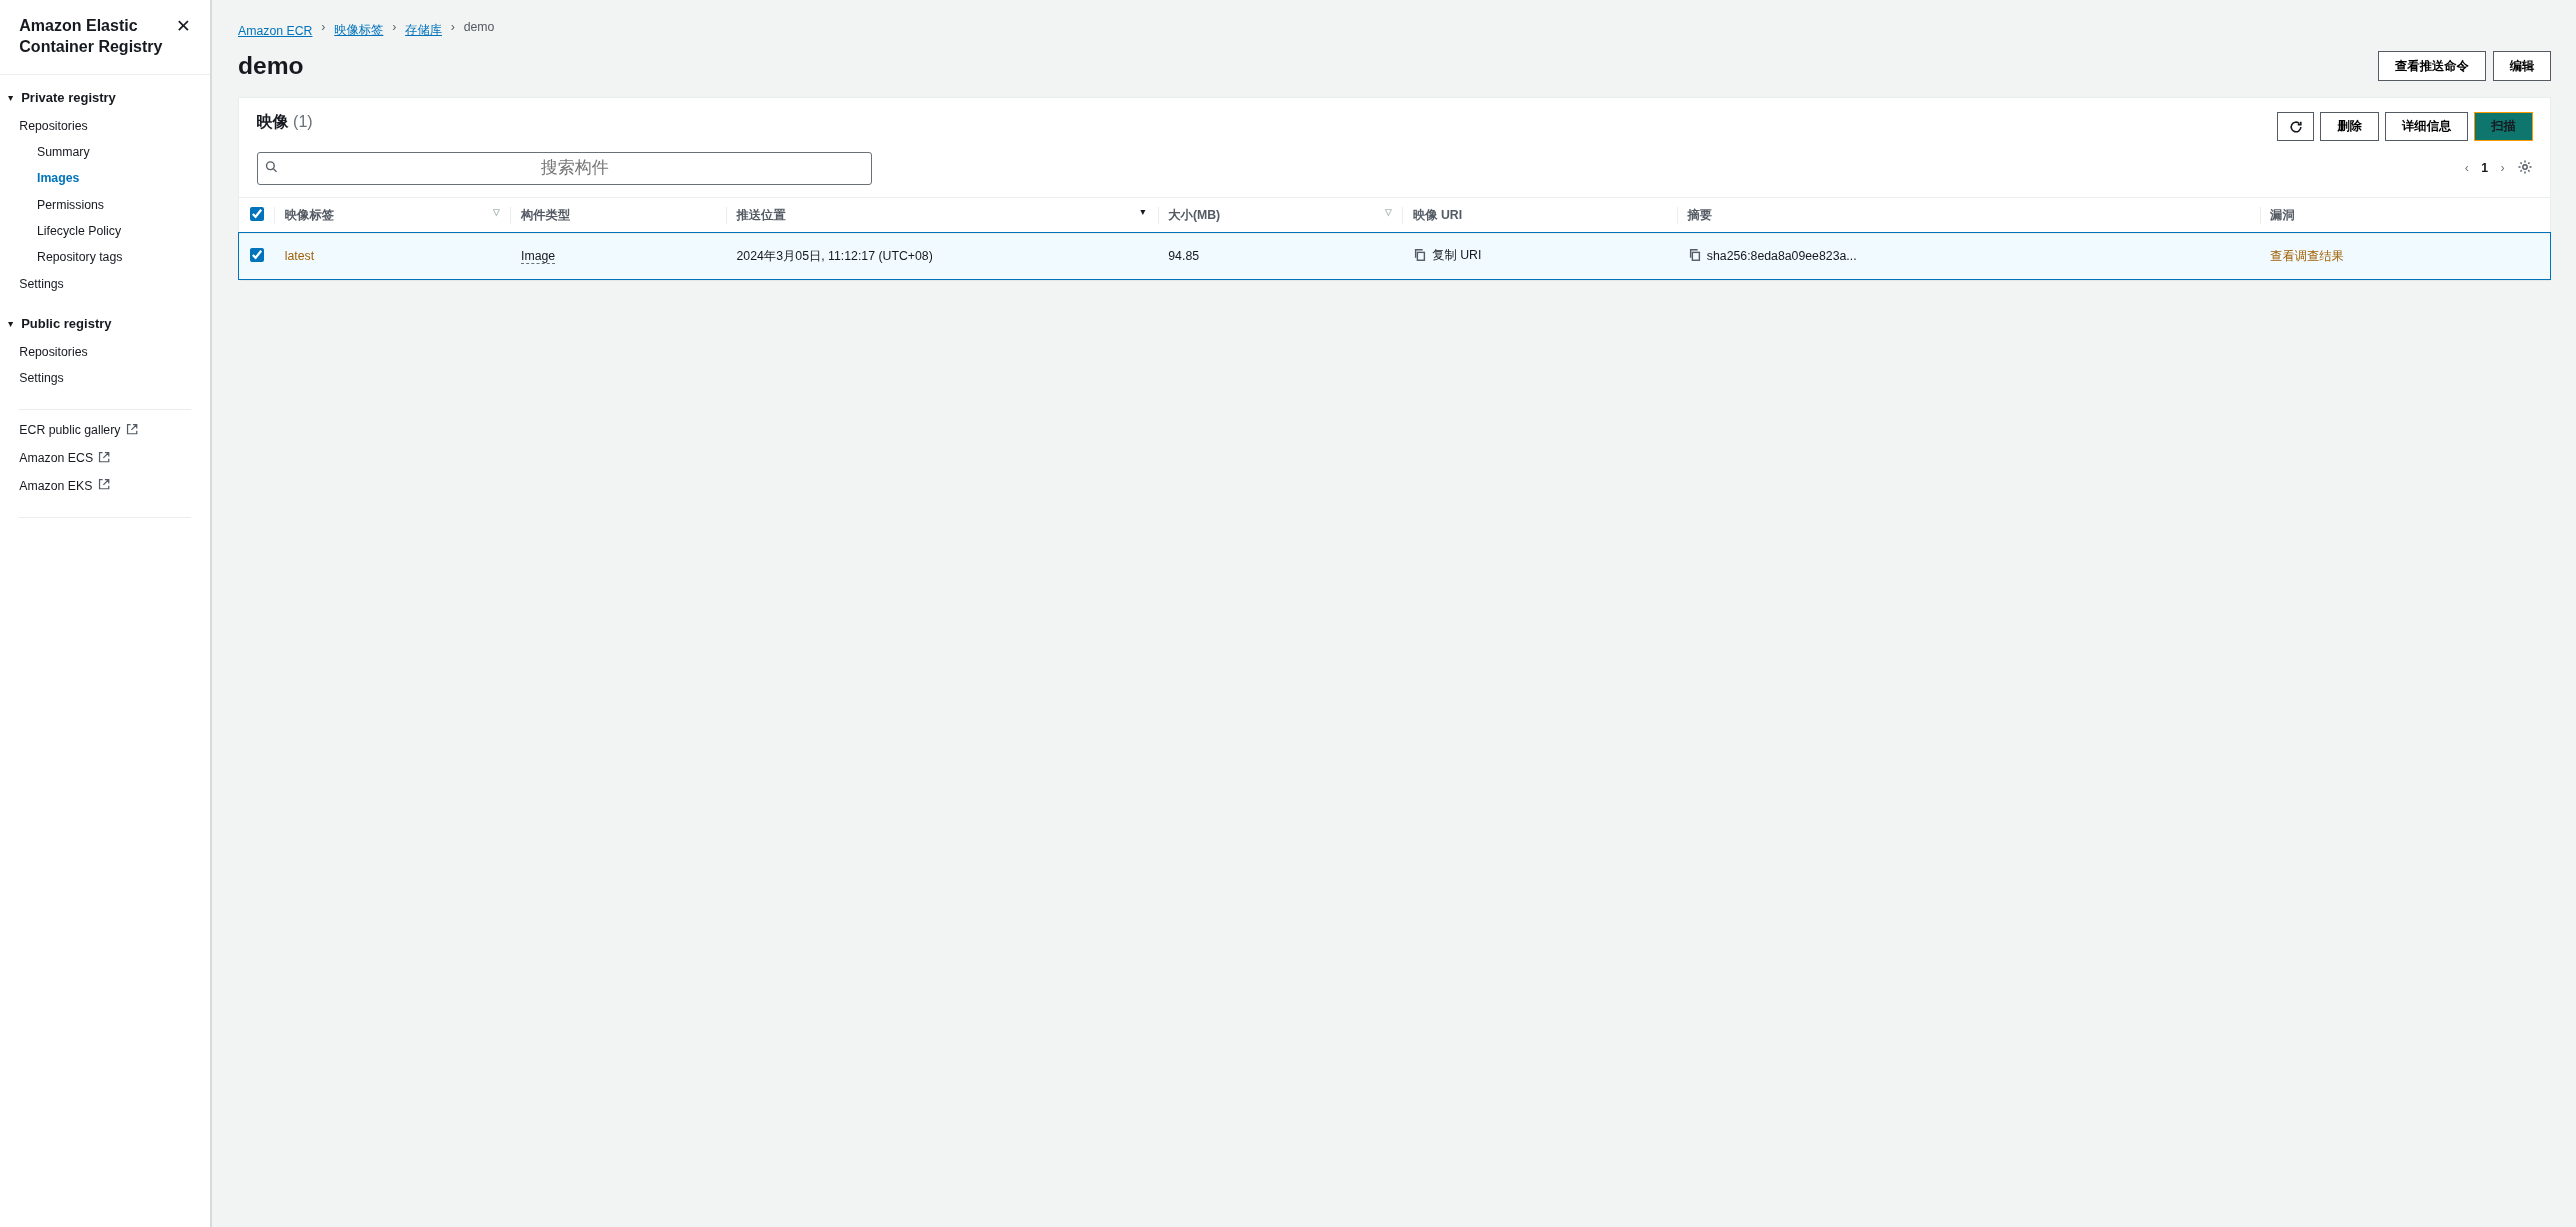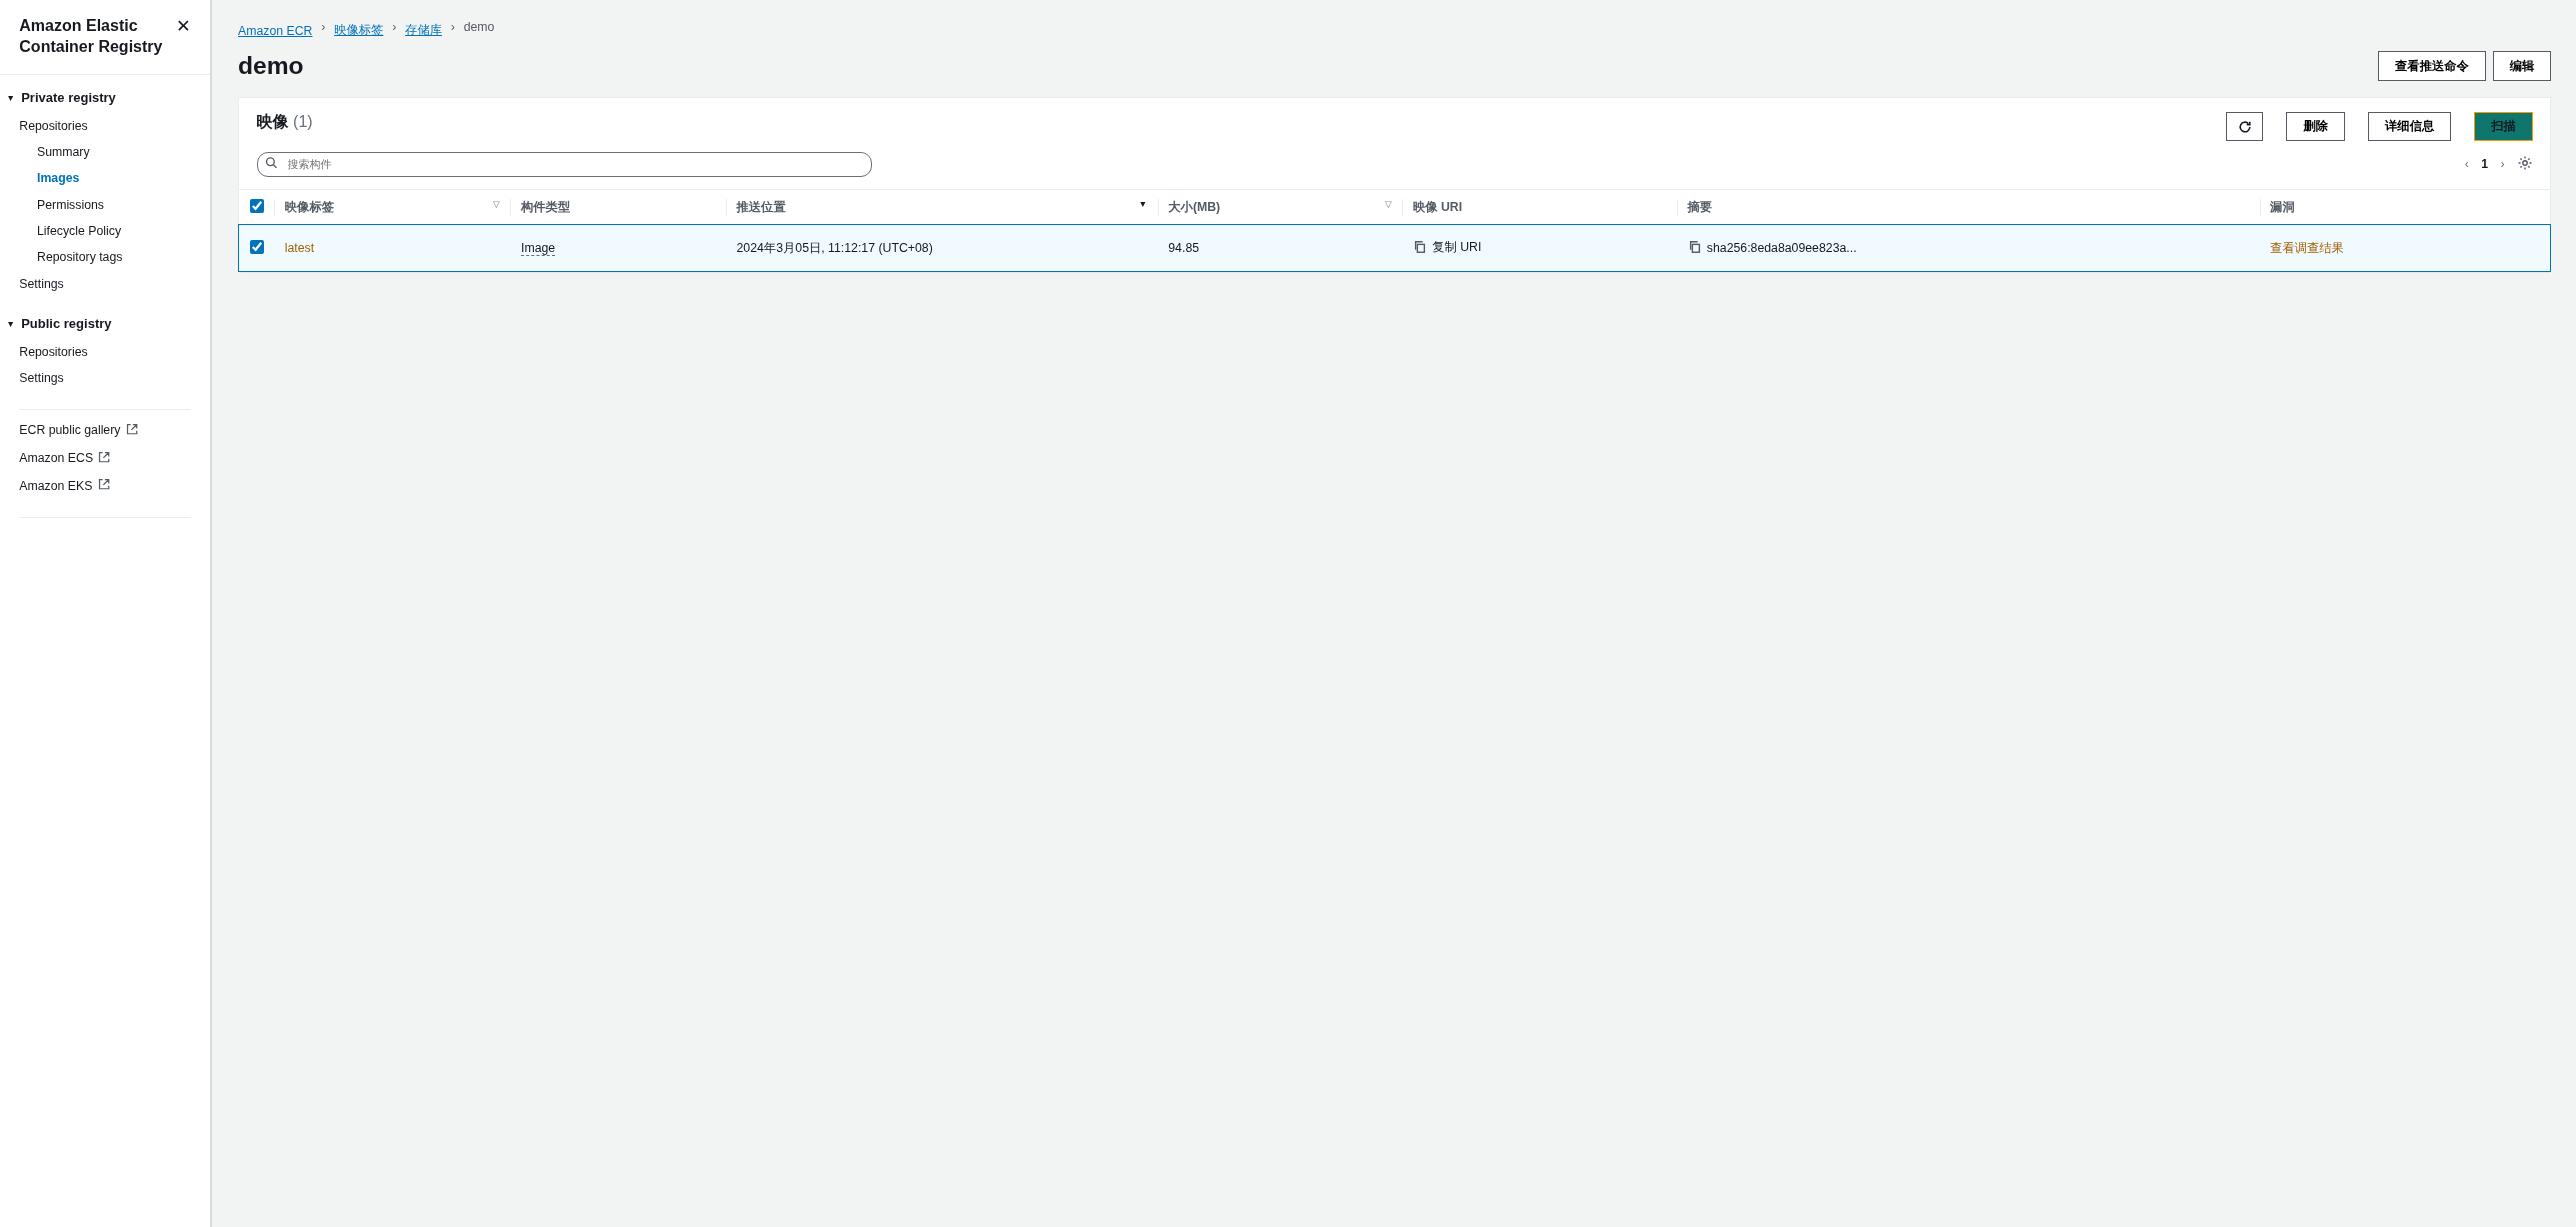--- a/index.html
+++ b/index.html
@@ -128,39 +128,40 @@
     display: flex;
     justify-content: space-between;
     align-items: flex-start;
     padding: 14px 17.6px 0 17.6px;
   }
   .panel-title {
     font-size: 16px;
     font-weight: 700;
   }
   .panel-title .count { color: #687078; font-weight: 400; }
-  .panel-actions { display: flex; gap: 23px; }
+  .panel-actions { display: flex; gap: 6px; }
 
   .toolbar-row {
     display: flex;
     align-items: center;
     justify-content: space-between;
     padding: 10.6px 17.6px 12.3px 17.6px;
     gap: 17.6px;
   }
   .search-wrap {
     flex: 0 0 615px;
     position: relative;
   }
   .search-wrap input {
     width: 100%;
     padding: 5.3px 8.8px 5.3px 30px;
     border: 0.9px solid #687078;
-    border-radius: 11px;
-    font-size: 11px;
+    border-radius: 3px;
+    font-size: 17px;
+    text-align: center;
   }
   .search-icon {
     position: absolute;
     left: 8.8px; top: 50%;
     transform: translateY(-50%);
     color: #545b64;
   }
   .pager { display: flex; align-items: center; gap: 12.3px; color:#687078; }
   .pager .page-num { font-weight:700; color:#16191f; }
   .gear { cursor:pointer; }

